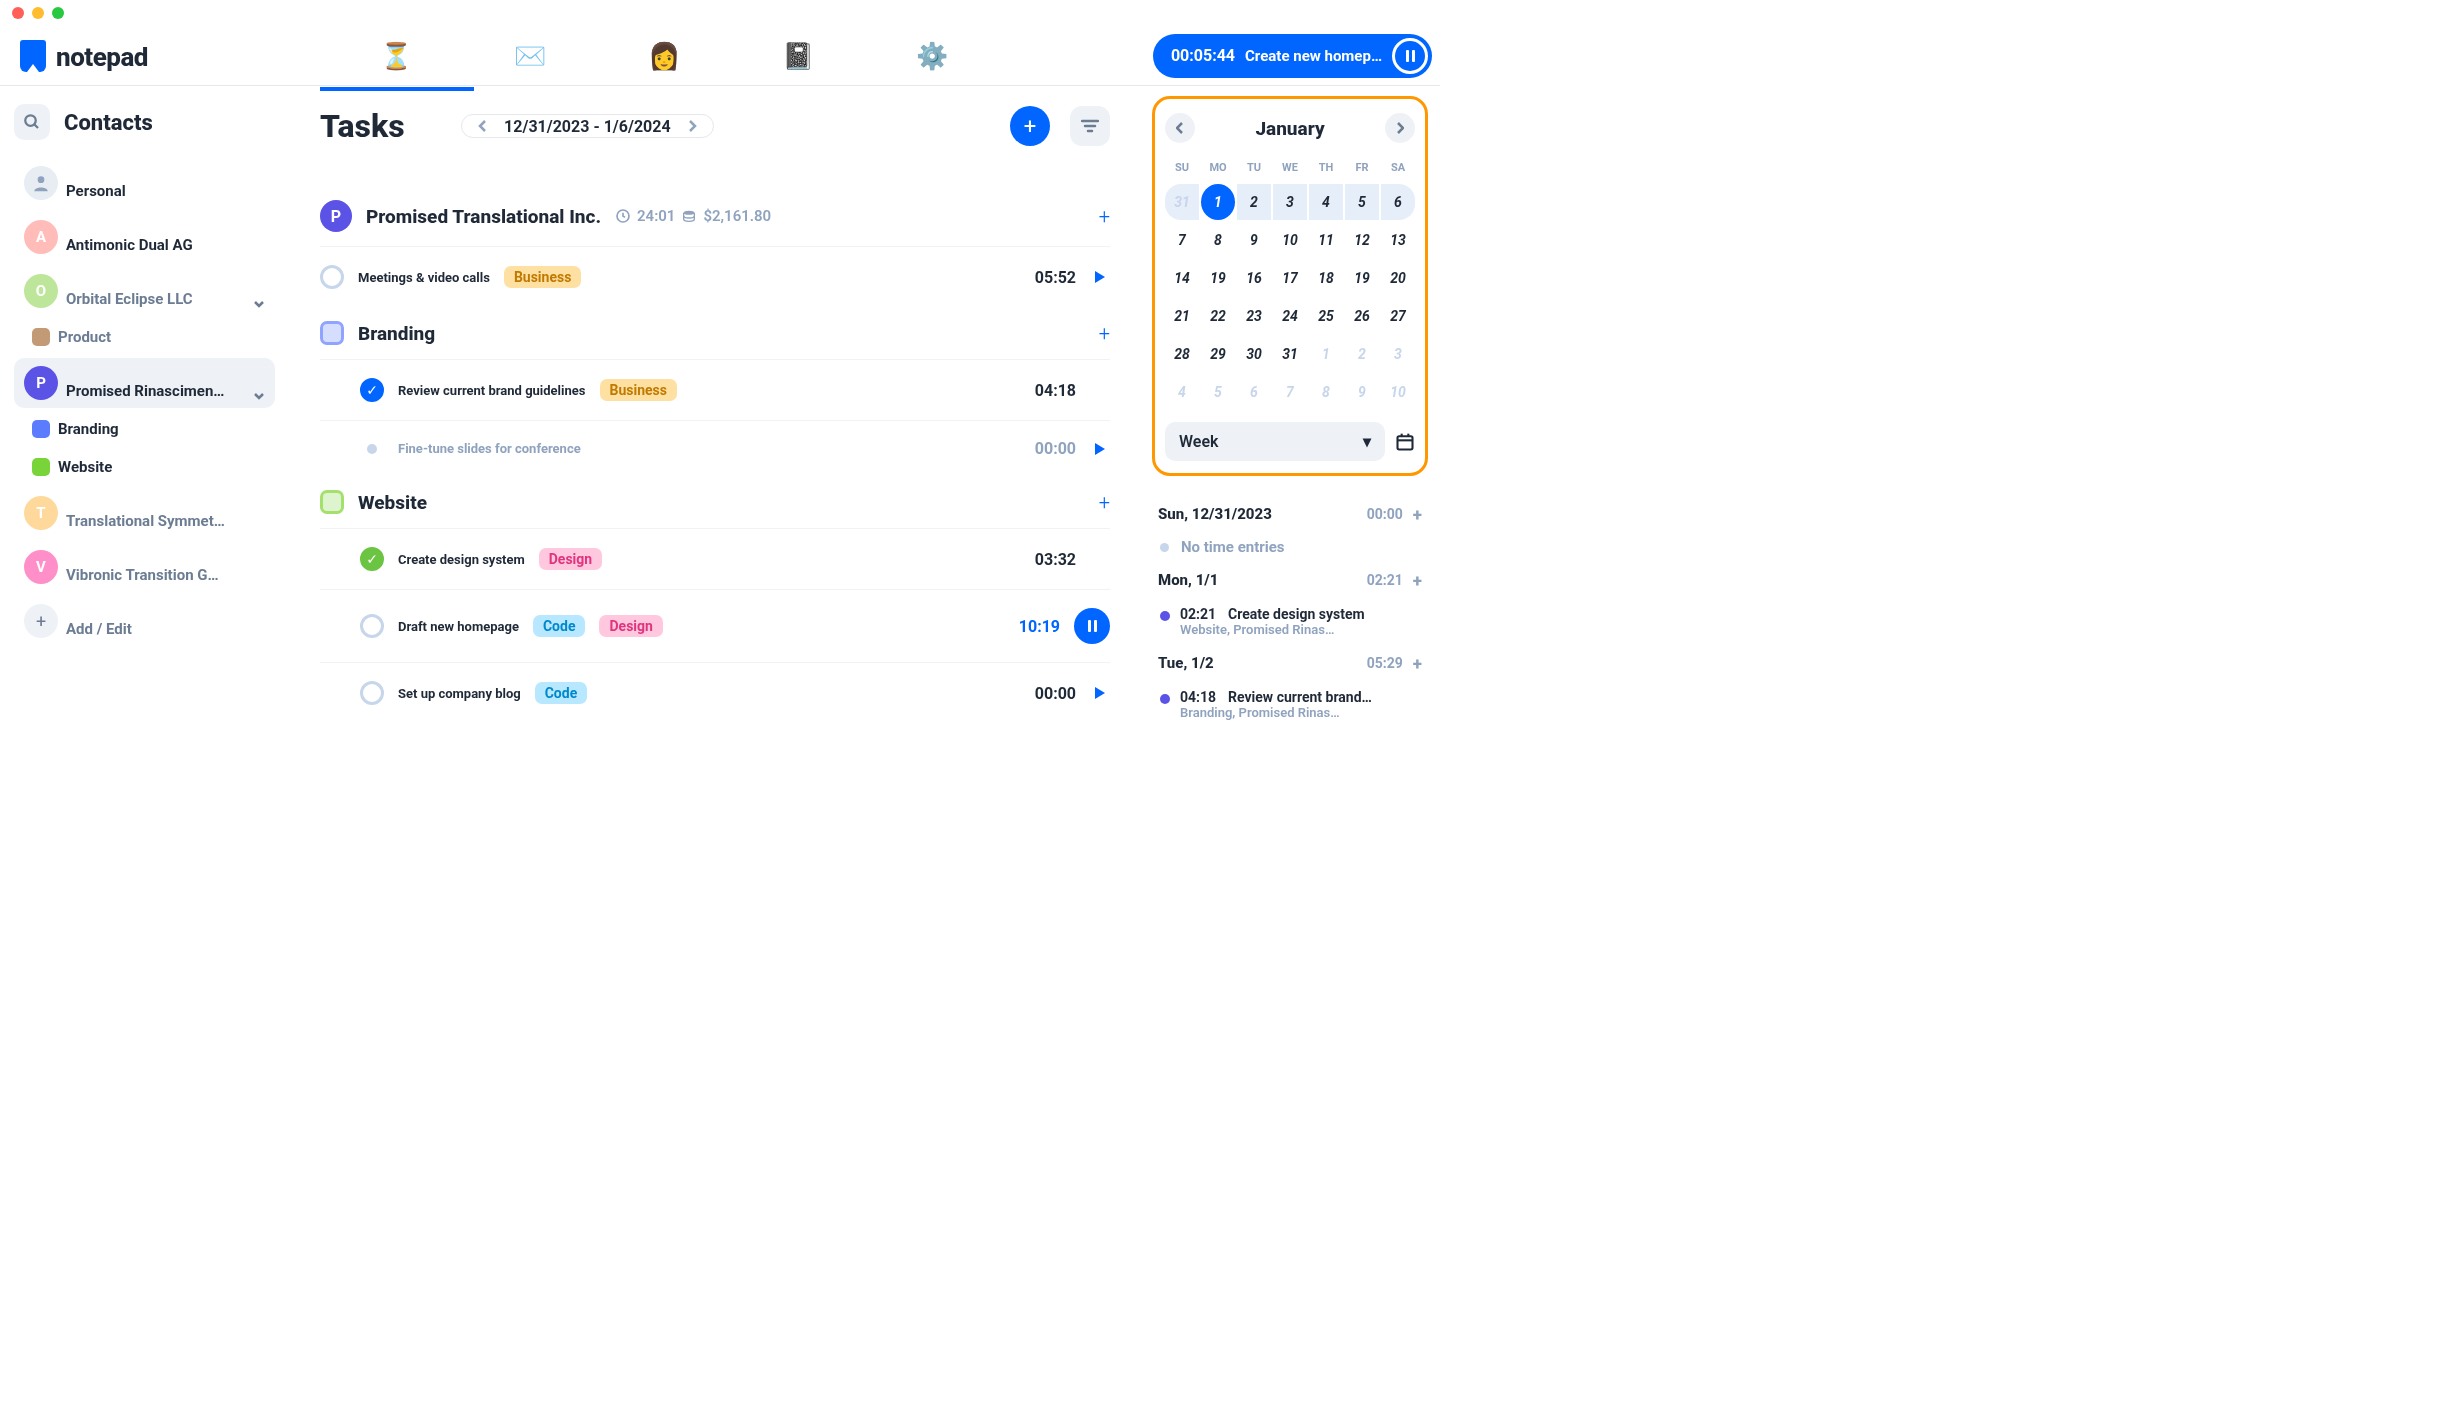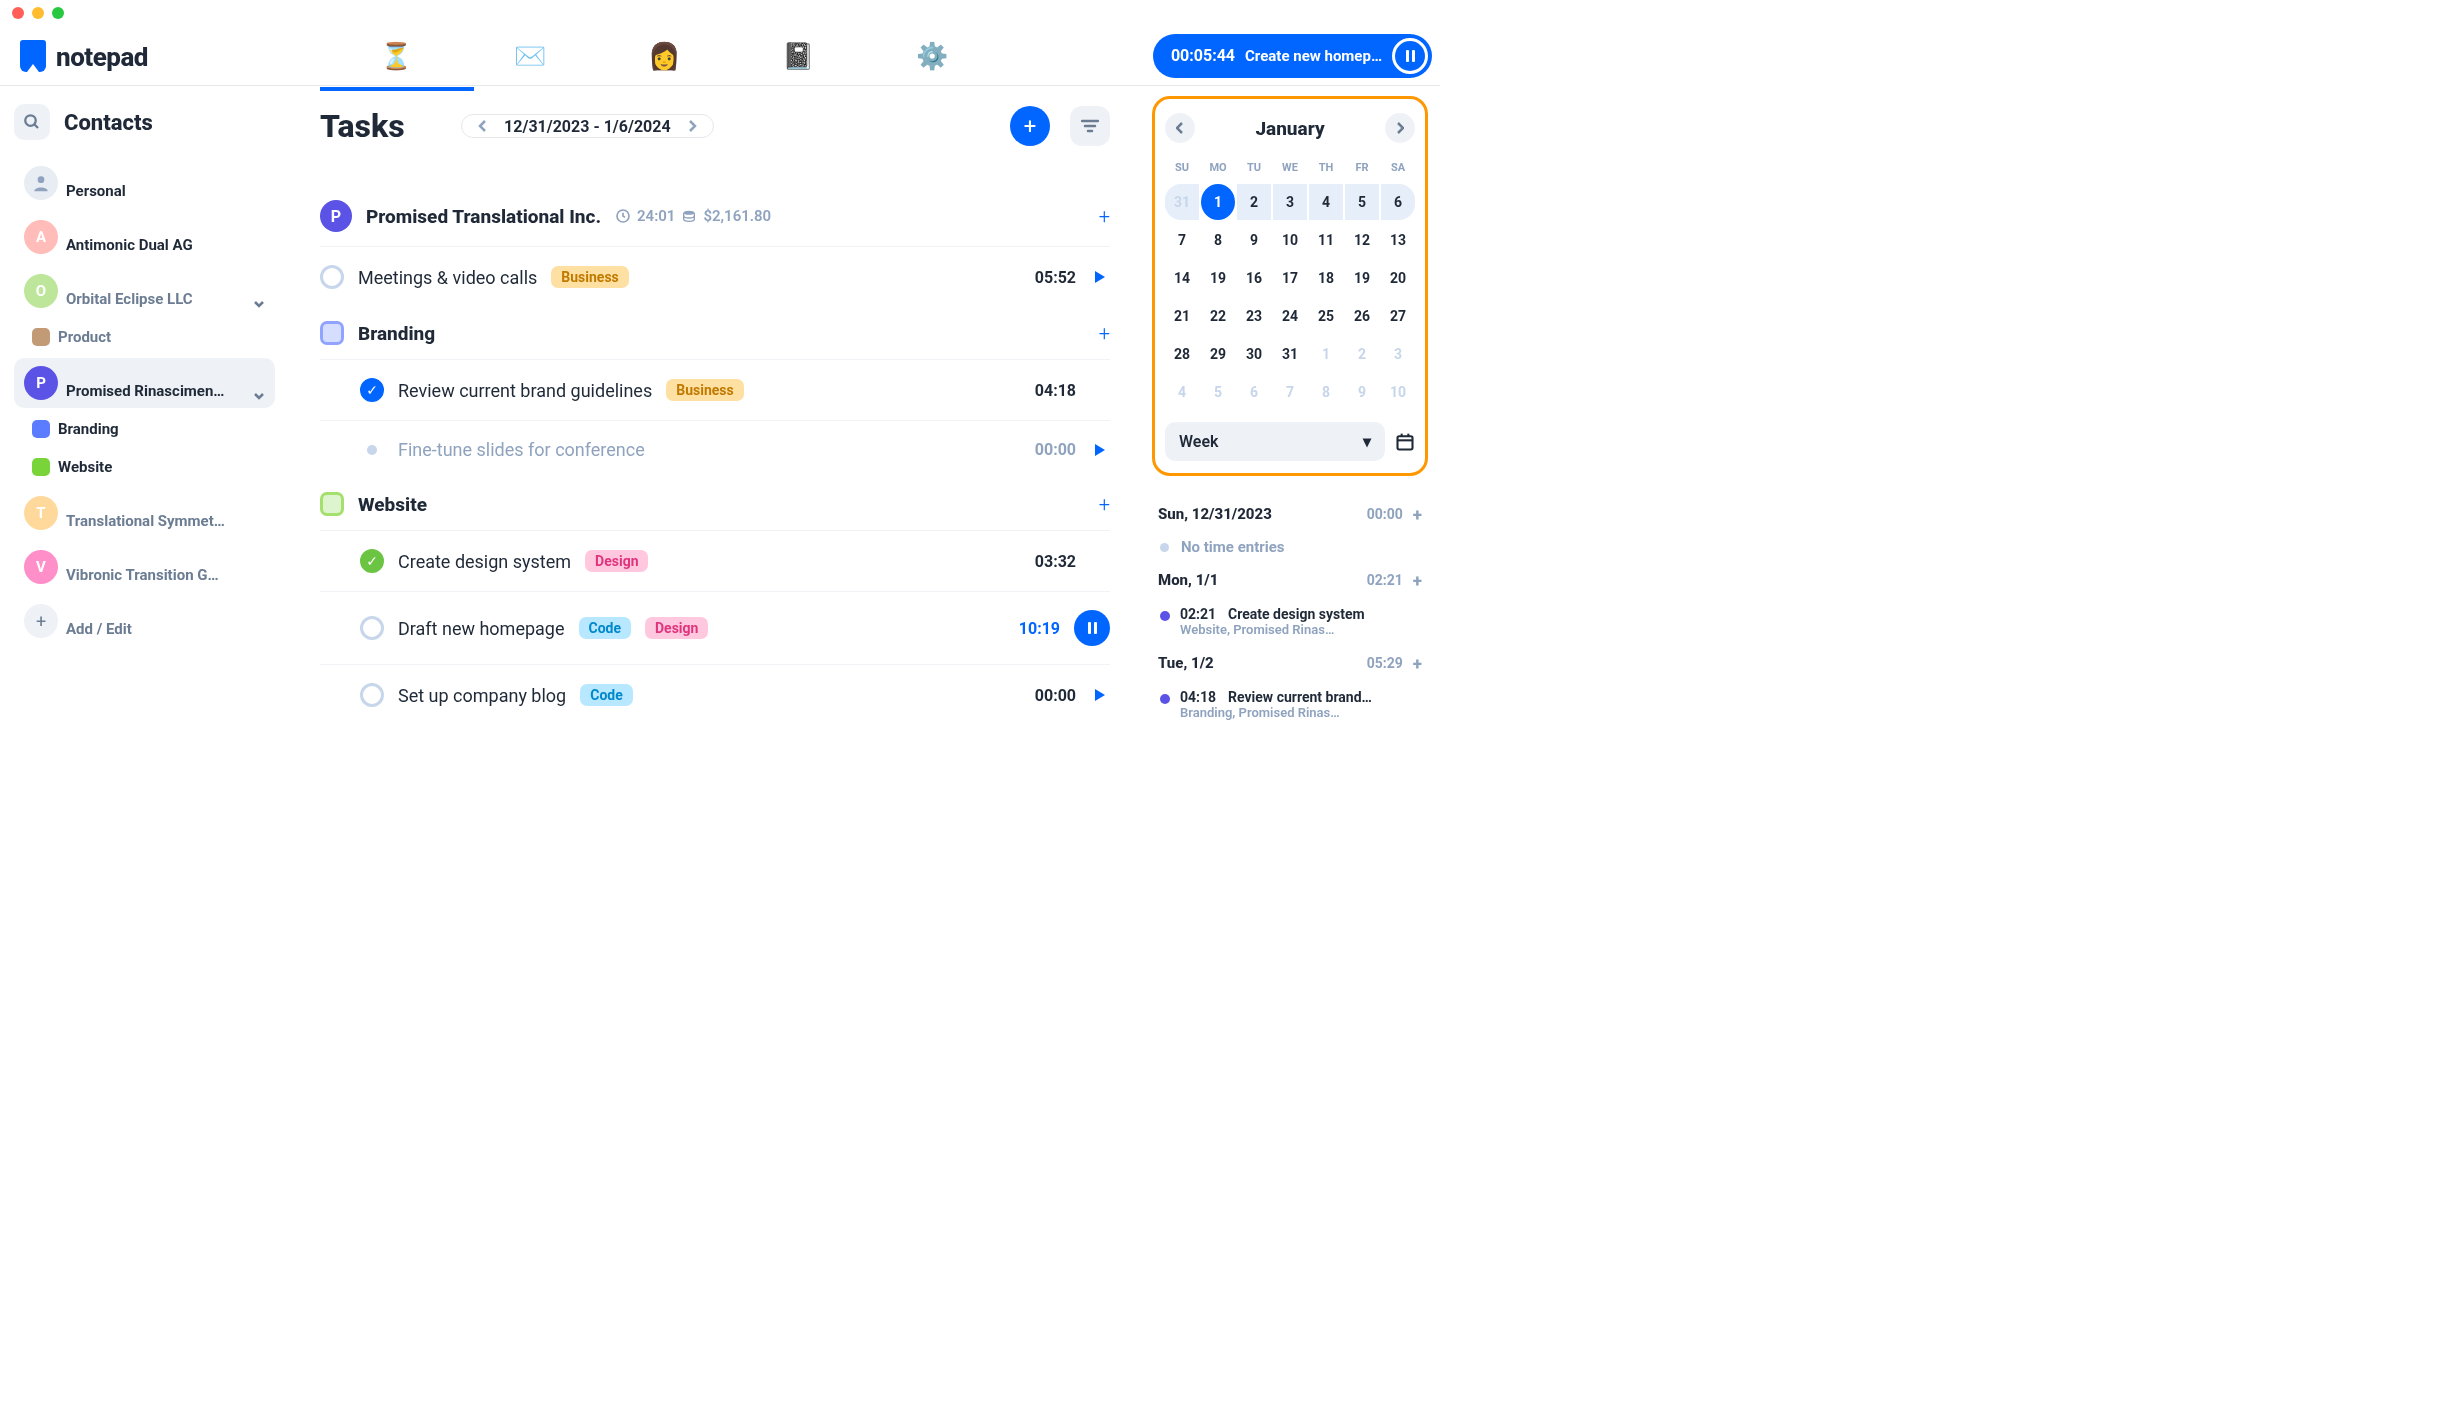--- a/index.html
+++ b/index.html
@@ -66,21 +66,21 @@
 .group-stats { color: #8fa3bf; font-weight: 600; display: flex; align-items: center; gap: 6px; font-size: 15px; }
 .group-add { margin-left: auto; color: #0066ff; font-size: 20px; cursor: pointer; font-weight: 300; }
 
 .task-row { display: flex; align-items: center; gap: 14px; padding: 18px 0; border-top: 1px solid #f0f2f5; }
 .task-row.indent1 { padding-left: 40px; }
 .task-check { width: 24px; height: 24px; border-radius: 50%; border: 3px solid #c7d6ea; flex-shrink: 0; }
 .task-check.done { background: #0066ff; border-color: #0066ff; display: flex; align-items: center; justify-content: center; color: #fff; font-size: 14px; }
 .task-check.done-green { background: #6bc442; border-color: #6bc442; display: flex; align-items: center; justify-content: center; color: #fff; font-size: 14px; }
 .task-check.pending { border-color: #c7d6ea; background: #fff; }
 .task-check.dot { width: 10px; height: 10px; background: #c7d6ea; border: none; margin: 0 7px; }
-.task-name { font-size: 18px; font-weight: 400; }
+.task-name { font-size: 13px; font-weight: 700; }
 .task-name.muted { color: #8fa3bf; }
 .tag { padding: 3px 10px; border-radius: 7px; font-size: 14px; font-weight: 700; }
 .tag-business { background: #ffe0a3; color: #c17a00; }
 .tag-design { background: #ffc8df; color: #e0357e; }
 .tag-code { background: #b8e8ff; color: #0088cc; border-radius: 7px; }
 .task-time { margin-left: auto; font-weight: 700; font-size: 16px; }
 .task-time.blue { color: #0066ff; }
 .task-time.muted { color: #8fa3bf; }
 .task-play { width: 20px; display: flex; align-items: center; justify-content: center; color: #0066ff; }
 .task-play.filled { width: 36px; height: 36px; border-radius: 50%; background: #0066ff; }
@@ -88,21 +88,21 @@
 .play-triangle { width: 0; height: 0; border-left: 10px solid #0066ff; border-top: 6px solid transparent; border-bottom: 6px solid transparent; }
 
 
 .right-panel { width: 300px; padding: 10px 12px; }
 .calendar-box { border: 3px solid #ff9800; border-radius: 18px; padding: 14px 10px 12px; }
 .cal-header { display: flex; align-items: center; justify-content: space-between; margin-bottom: 12px; }
 .cal-nav { width: 30px; height: 30px; border-radius: 50%; background: #eef2f7; display: flex; align-items: center; justify-content: center; color: #6b7c93; cursor: pointer; }
 .cal-title { font-size: 19px; font-weight: 800; }
 .cal-grid { display: grid; grid-template-columns: repeat(7, 1fr); gap: 2px; text-align: center; }
 .cal-dow { font-size: 11px; font-weight: 700; color: #8fa3bf; padding: 6px 0; }
-.cal-day { font-size: 14px; font-weight: 700; padding: 10px 0; cursor: pointer; position: relative; }
+.cal-day { font-size: 14px; font-weight: 700; padding: 10px 0; cursor: pointer; position: relative; font-style: italic; }
 .cal-day.muted { color: #c7d6ea; }
 .cal-day.highlight { background: #e6eef9; }
 .cal-day.highlight:first-of-type { border-radius: 16px 0 0 16px; }
 .cal-day.selected { background: #0066ff; color: #fff; border-radius: 50%; }
 .cal-select { margin-top: 12px; display: flex; gap: 10px; align-items: center; }
 .cal-dropdown { flex: 1; background: #eef2f7; border-radius: 10px; padding: 10px 14px; display: flex; justify-content: space-between; align-items: center; font-weight: 600; cursor: pointer; }
 
 .entries { margin-top: 18px; }
 .entry-day { display: flex; align-items: center; gap: 10px; padding: 10px 6px; font-weight: 800; font-size: 15px; }
 .entry-day .day-time { margin-left: auto; color: #8fa3bf; font-weight: 700; font-size: 14px; }

